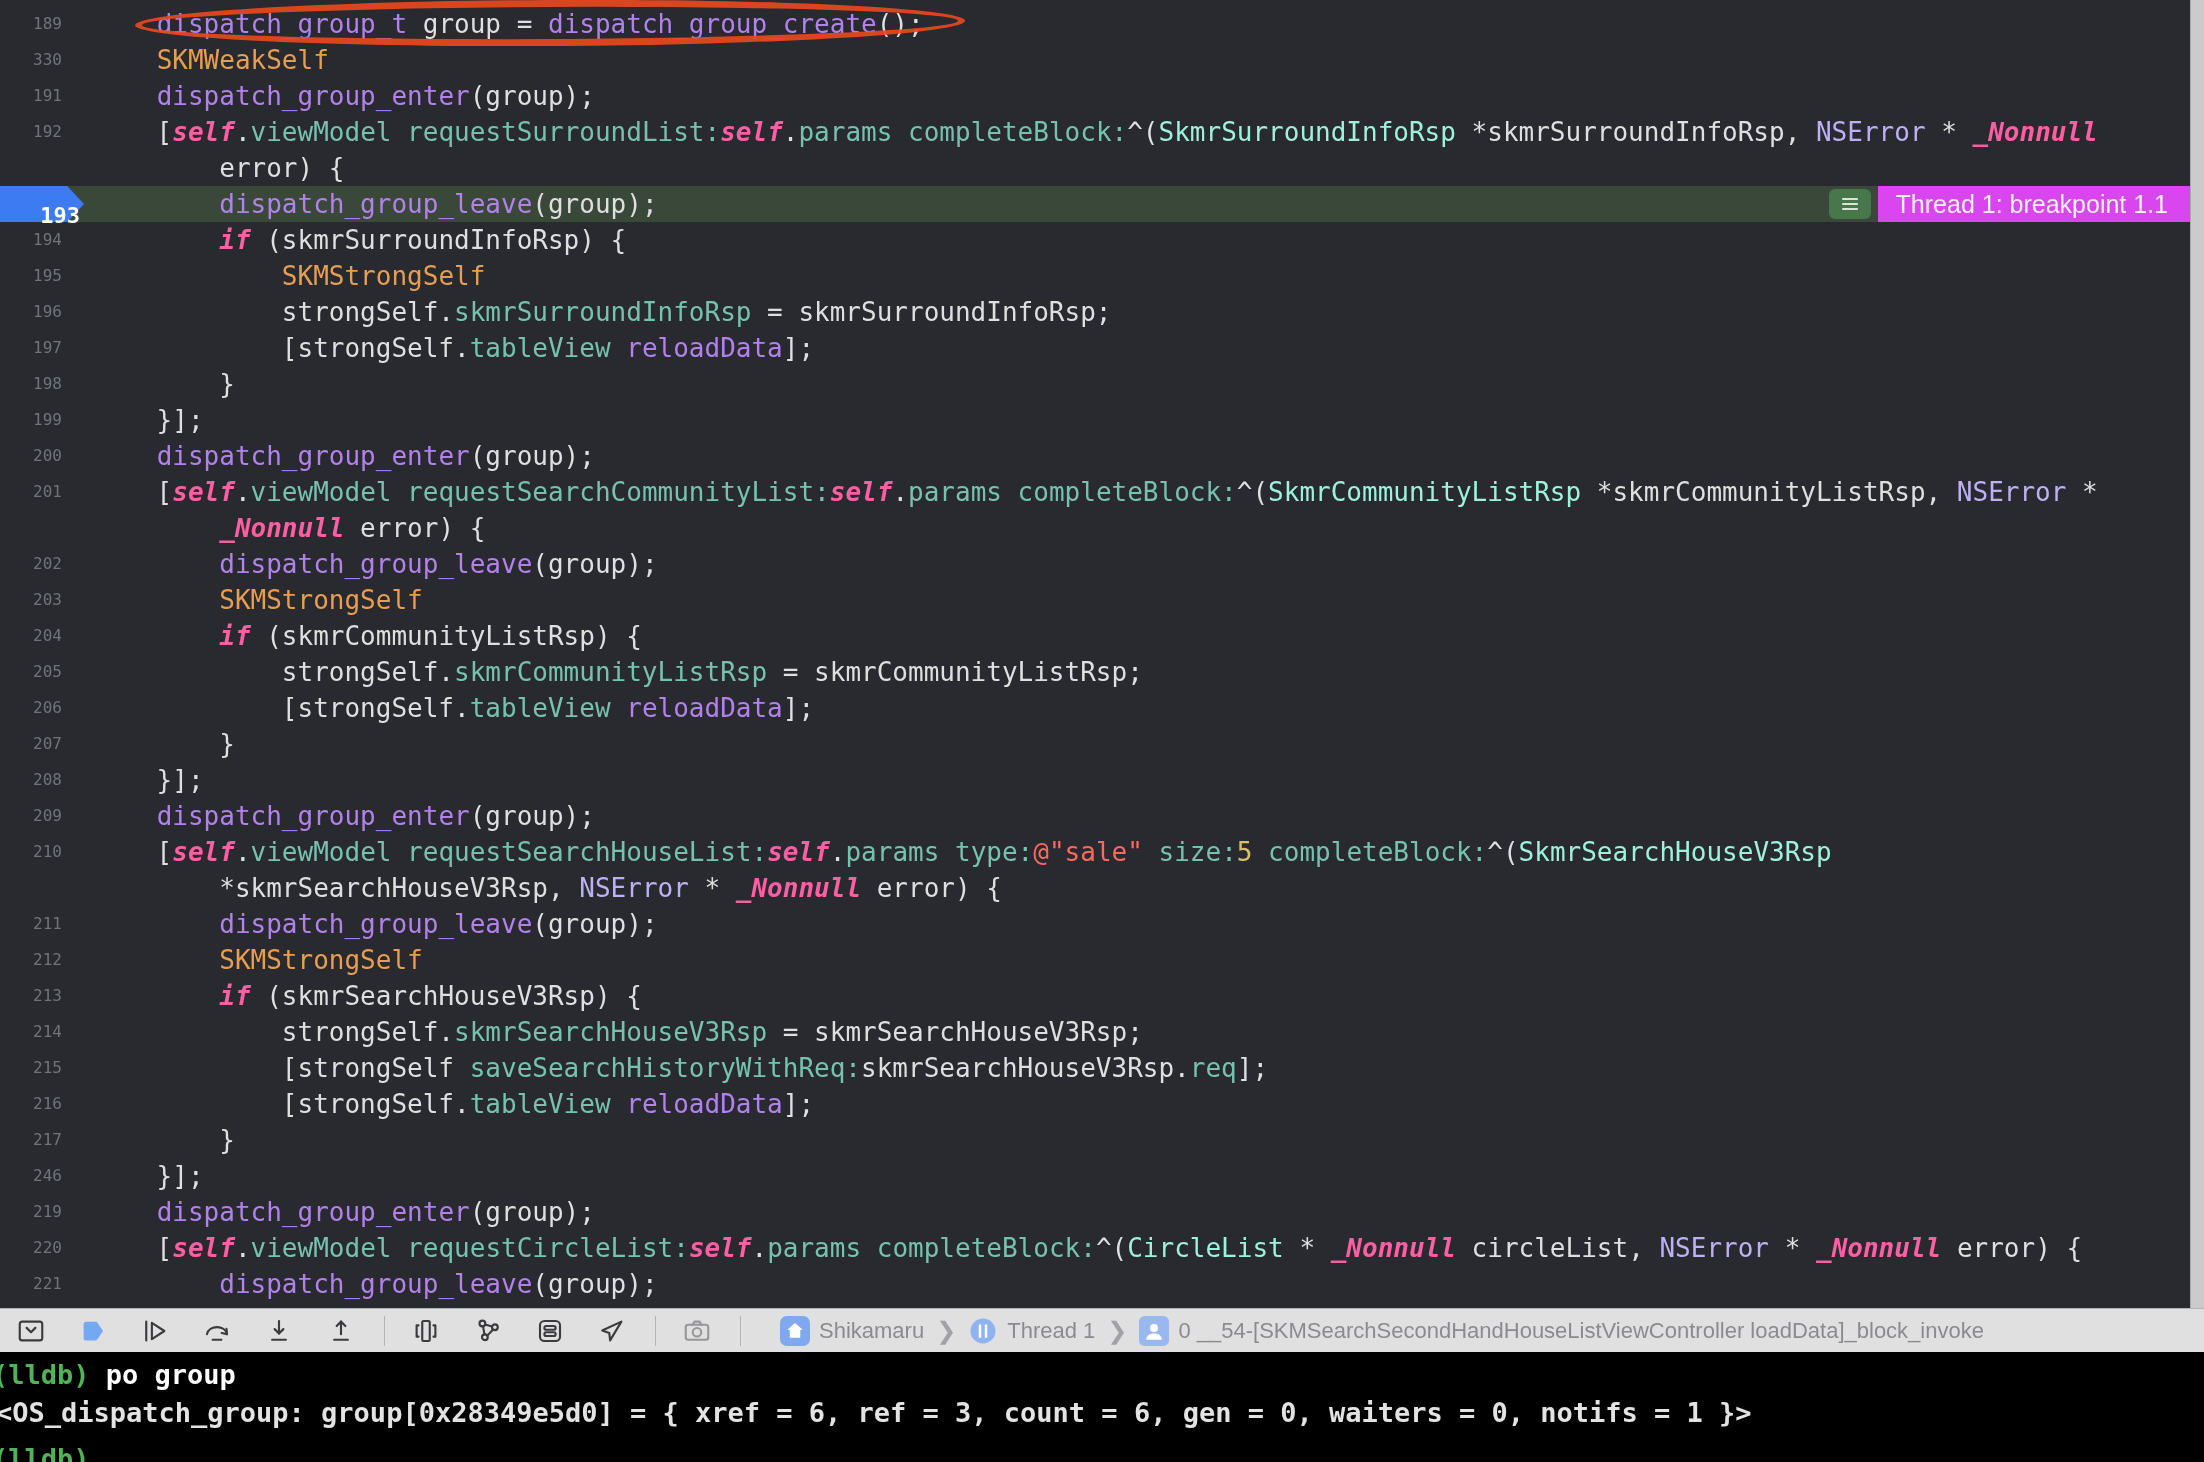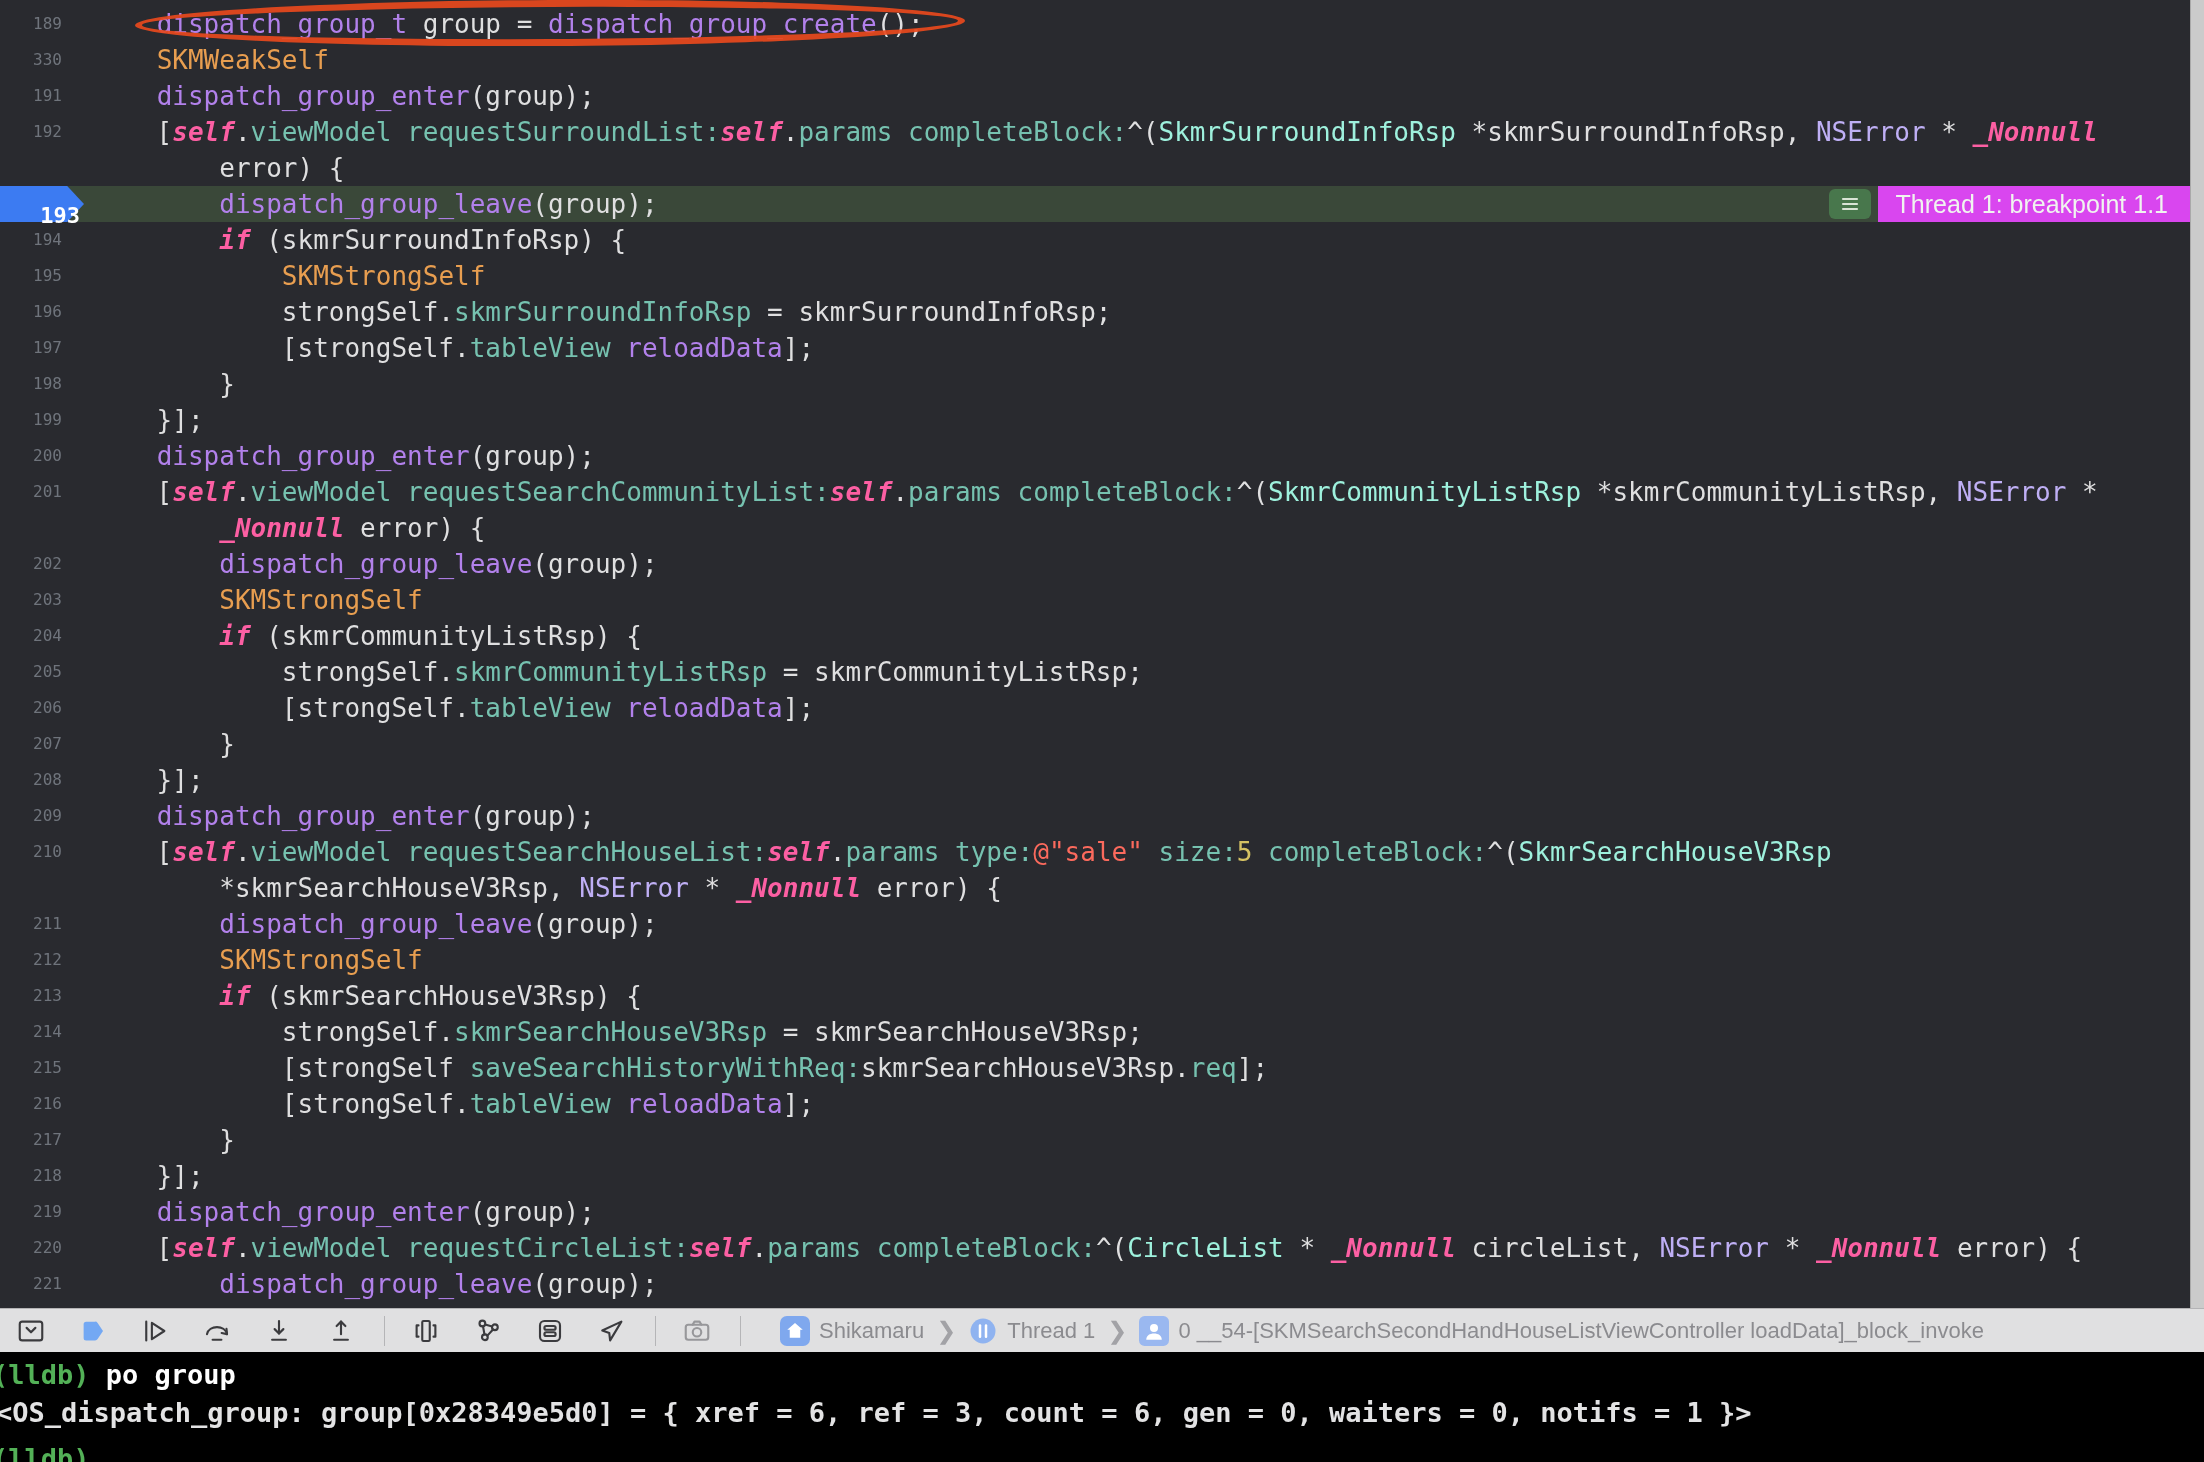--- a/index.html
+++ b/index.html
@@ -103,21 +103,21 @@
         <div class="row"><span class="gutter">209</span><span class="code"><span class="c-pl">    </span><span class="c-fn">dispatch_group_enter</span><span class="c-pl">(group);</span></span></div>
         <div class="row"><span class="gutter">210</span><span class="code"><span class="c-pl">    [</span><span class="c-kw">self</span><span class="c-pl">.</span><span class="c-prop">viewModel</span><span class="c-pl"> </span><span class="c-prop">requestSearchHouseList:</span><span class="c-kw">self</span><span class="c-pl">.</span><span class="c-prop">params</span><span class="c-pl"> </span><span class="c-prop">type:</span><span class="c-str">@"sale"</span><span class="c-pl"> </span><span class="c-prop">size:</span><span class="c-num">5</span><span class="c-pl"> </span><span class="c-prop">completeBlock:</span><span class="c-pl">^(</span><span class="c-cls">SkmrSearchHouseV3Rsp</span></span></div>
         <div class="row"><span class="gutter"></span><span class="code"><span class="c-pl">        *skmrSearchHouseV3Rsp, </span><span class="c-ocls">NSError</span><span class="c-pl"> * </span><span class="c-kw">_Nonnull</span><span class="c-pl"> error) {</span></span></div>
         <div class="row"><span class="gutter">211</span><span class="code"><span class="c-pl">        </span><span class="c-fn">dispatch_group_leave</span><span class="c-pl">(group);</span></span></div>
         <div class="row"><span class="gutter">212</span><span class="code"><span class="c-pl">        </span><span class="c-mac">SKMStrongSelf</span></span></div>
         <div class="row"><span class="gutter">213</span><span class="code"><span class="c-pl">        </span><span class="c-kw">if</span><span class="c-pl"> (skmrSearchHouseV3Rsp) {</span></span></div>
         <div class="row"><span class="gutter">214</span><span class="code"><span class="c-pl">            strongSelf.</span><span class="c-prop">skmrSearchHouseV3Rsp</span><span class="c-pl"> = skmrSearchHouseV3Rsp;</span></span></div>
         <div class="row"><span class="gutter">215</span><span class="code"><span class="c-pl">            [strongSelf </span><span class="c-prop">saveSearchHistoryWithReq:</span><span class="c-pl">skmrSearchHouseV3Rsp.</span><span class="c-prop">req</span><span class="c-pl">];</span></span></div>
         <div class="row"><span class="gutter">216</span><span class="code"><span class="c-pl">            [strongSelf.</span><span class="c-prop">tableView</span><span class="c-pl"> </span><span class="c-fn">reloadData</span><span class="c-pl">];</span></span></div>
         <div class="row"><span class="gutter">217</span><span class="code"><span class="c-pl">        }</span></span></div>
-        <div class="row"><span class="gutter">218</span><span class="code"><span class="c-pl">    }];</span></span></div>
+        <div class="row"><span class="gutter">246</span><span class="code"><span class="c-pl">    }];</span></span></div>
         <div class="row"><span class="gutter">219</span><span class="code"><span class="c-pl">    </span><span class="c-fn">dispatch_group_enter</span><span class="c-pl">(group);</span></span></div>
         <div class="row"><span class="gutter">220</span><span class="code"><span class="c-pl">    [</span><span class="c-kw">self</span><span class="c-pl">.</span><span class="c-prop">viewModel</span><span class="c-pl"> </span><span class="c-prop">requestCircleList:</span><span class="c-kw">self</span><span class="c-pl">.</span><span class="c-prop">params</span><span class="c-pl"> </span><span class="c-prop">completeBlock:</span><span class="c-pl">^(</span><span class="c-cls">CircleList</span><span class="c-pl"> * </span><span class="c-kw">_Nonnull</span><span class="c-pl"> circleList, </span><span class="c-ocls">NSError</span><span class="c-pl"> * </span><span class="c-kw">_Nonnull</span><span class="c-pl"> error) {</span></span></div>
         <div class="row"><span class="gutter">221</span><span class="code"><span class="c-pl">        </span><span class="c-fn">dispatch_group_leave</span><span class="c-pl">(group);</span></span></div>
       </div>
     <div id="scrollbar"></div>
   </div>
 
   <div id="annot-line189" class="annot"></div>
   <div id="annot-console" class="annot"></div>
 

